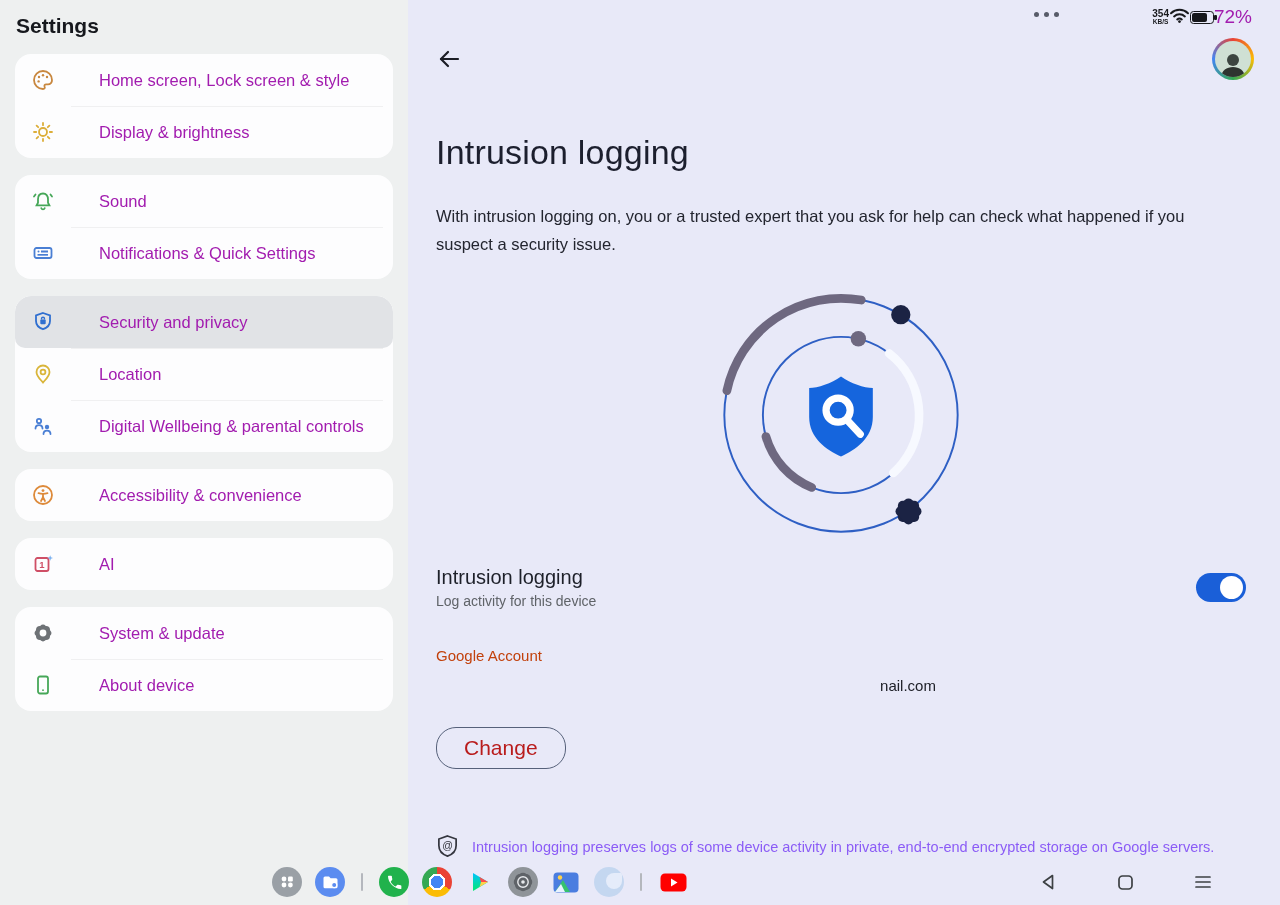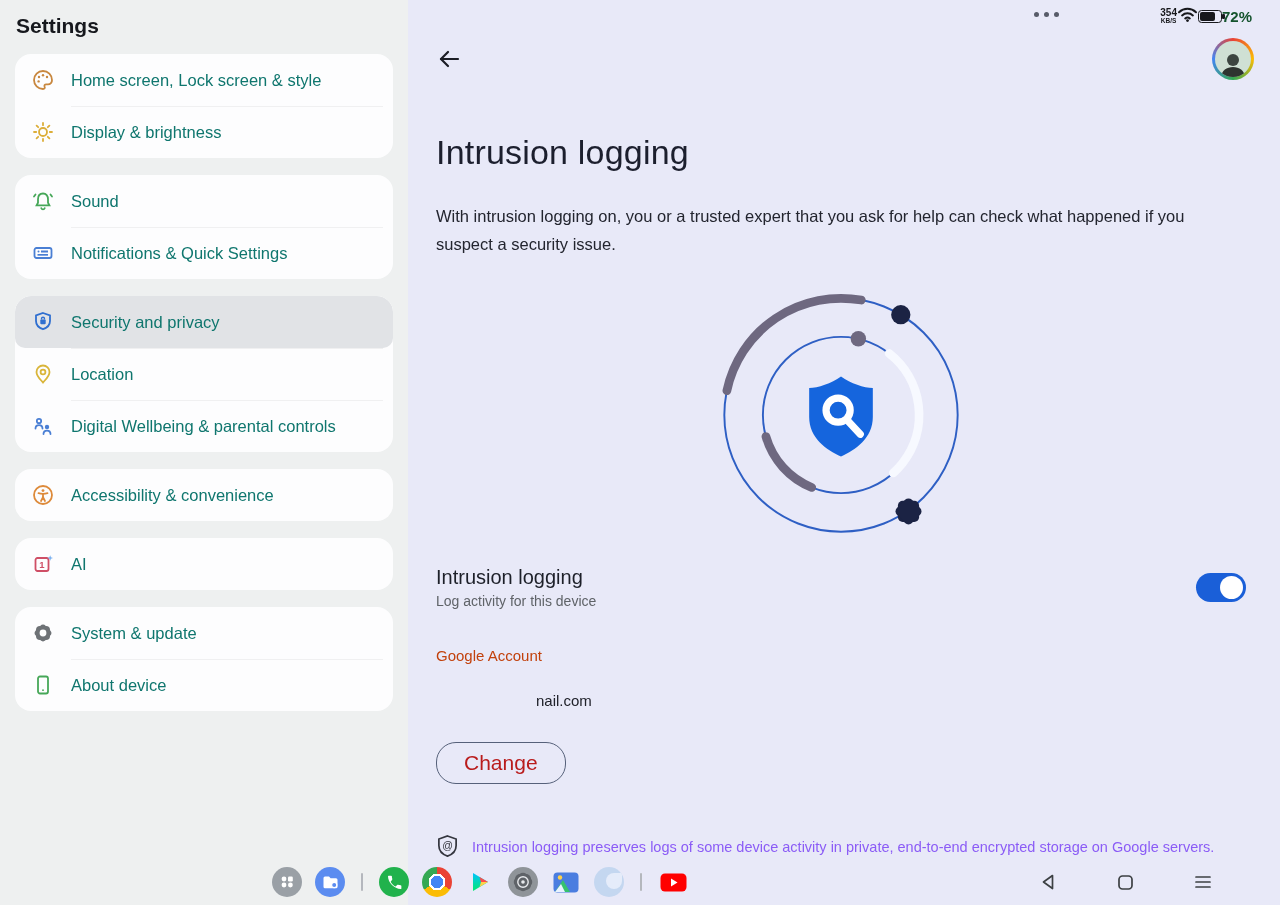--- a/index.html
+++ b/index.html
@@ -13,50 +13,50 @@
   .time { font-size:15px; font-weight:700; color:#17181c; letter-spacing:.2px; }
   .st-ico { display:inline-flex; align-items:center; }
   .mini-app { width:15px; height:15px; border-radius:4px; background:#bed7f0; position:relative; overflow:hidden; }
   .mini-app::after{ content:""; position:absolute; right:-2px; bottom:-2px; width:11px; height:11px; background:#f3f7fb; border-radius:50%; }
   .settings-title { font-size:21px; font-weight:700; color:#16181d; padding:14px 0 0 16px; }
   .cards { padding:16px 15px 0 15px; }
   .card { background:#fdfdfe; border-radius:16px; margin-bottom:17px; overflow:hidden; }
   .row { position:relative; display:flex; align-items:center; height:52px; padding:0 16px; cursor:default; }
   .row + .row::before { content:""; position:absolute; top:0; left:56px; right:10px; height:1px; background:#f0f0f1; }
   .row .ic { width:24px; height:24px; margin-right:16px; flex:0 0 24px; display:flex; align-items:center; justify-content:center; }
-  .row .lbl { font-size:16.5px; color:#0f766e; white-space:nowrap; }
+  .row .lbl { font-size:16.5px; color:#a21caf; white-space:nowrap;margin-left:28px; }
   .row.selected { background:#e1e3e6; border-radius:16px 16px 10px 10px;text-align:center; }
 
   
   .right-pane { position:relative; flex:1; height:100%; background:#e8e9f8; padding:0 0 0 28px; }
   .statusbar-right { position:absolute; top:6px; right:28px; display:flex; align-items:center; }
   .netspeed { text-align:center; line-height:1; color:#17181c; }
   .netspeed .v { font-size:10px; font-weight:700; display:block; }
   .netspeed .u { font-size:6.5px; font-weight:700; display:block; }
   .battery { position:relative; width:24px; height:13px; border:1.6px solid #17181c; border-radius:3.5px; }
   .battery .fill { position:absolute; left:1px; top:1px; bottom:1px; width:68%; background:#17181c; border-radius:2px; }
   .battery .nub { position:absolute; right:-4px; top:3px; width:2.5px; height:5px; background:#17181c; border-radius:1px; }
-  .batt-pct { font-size:15px; font-weight:700; color:#14532d; }
+  .batt-pct { font-size:19px; font-weight:400; color:#a21caf; }
   .window-dots { position:absolute; top:12px; left:626px; display:flex; gap:5px; }
   .window-dots i { width:5px; height:5px; border-radius:50%; background:#575b69; }
   .back-btn { margin-top:45px; width:30px; height:28px; display:flex; align-items:center; cursor:pointer; }
   .avatar { position:absolute; top:38px; right:26px; width:42px; height:42px; border-radius:50%; padding:3px;
             background:conic-gradient(#ea4335,#fbbc05,#34a853,#4285f4,#ea4335); cursor:pointer; }
   .avatar .ph { width:100%; height:100%; border-radius:50%; background:#cfe0d4; overflow:hidden; display:flex; align-items:flex-end; justify-content:center; }
   .page-title { margin-top:60px; font-size:34px; font-weight:400; color:#1c1f2e; letter-spacing:.2px; }
   .page-desc { margin-top:30px; width:770px; font-size:16.5px; line-height:28px; color:#23252f; }
   .illus-wrap { margin-top:22px; width:810px; display:flex; justify-content:center; }
   .toggle-row { margin-top:16px; width:810px; display:flex; align-items:center; justify-content:space-between; }
   .toggle-label { font-size:20px; color:#1d2029; }
   .toggle-sub { font-size:14px; color:#5f6368; margin-top:4px; }
   .switch { position:relative; width:50px; height:29px; border-radius:15px; background:#1a5fd8; cursor:pointer; flex:0 0 50px; }
   .switch .thumb { position:absolute; top:3px; right:3px; width:23px; height:23px; border-radius:50%; background:#ffffff; }
   .account { margin-top:38px; }
   .account-label { font-size:15px; font-weight:400; color:#c2410c; cursor:pointer; }
-  .account-email { margin-top:28px; padding-left:100px; font-size:15px; color:#20222a; }
+  .account-email { margin-top:13px; padding-left:100px; font-size:15px; color:#20222a;text-align:center; }
   .change-btn { margin-top:33px; display:inline-block; padding:8px 27px; border:1.5px solid #56617a; border-radius:20px;
                 font-size:21px; color:#b91c1c; background:transparent; cursor:pointer; font-family:inherit; }
   .footer-note { position:absolute; bottom:46px; left:28px; right:60px; display:flex; align-items:center; gap:13px; }
   .footer-note .txt { font-size:14.5px; color:#8b5cf6; }
 
   
   .taskbar { position:absolute; left:0; bottom:0; width:1280px; height:46px; display:flex; align-items:center; }
   .dock { position:absolute; left:272px; top:0; height:46px; display:flex; align-items:center; gap:13px; }
   .dock .app-ic { width:30px; height:30px; border-radius:50%; display:flex; align-items:center; justify-content:center; cursor:pointer; }
   .dock .sep { width:2px; height:18px; background:#b4b7bd; border-radius:1px; margin:0 3px; }

